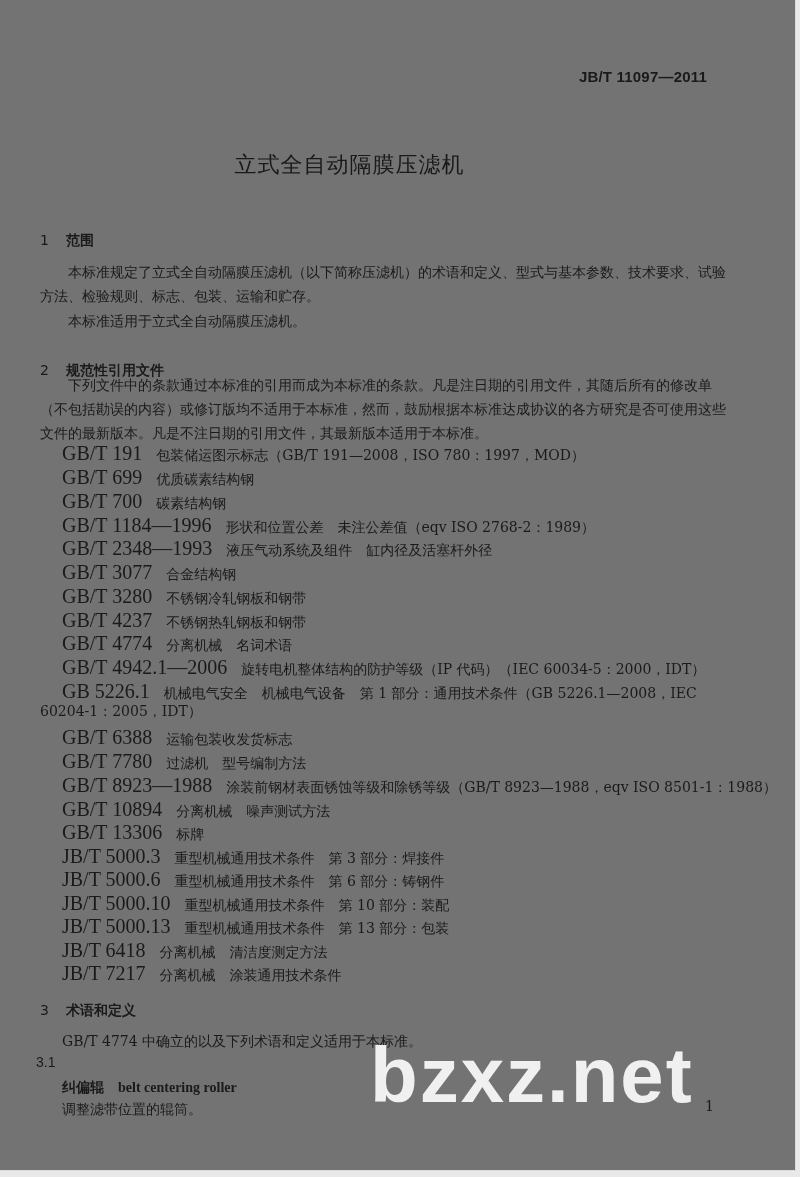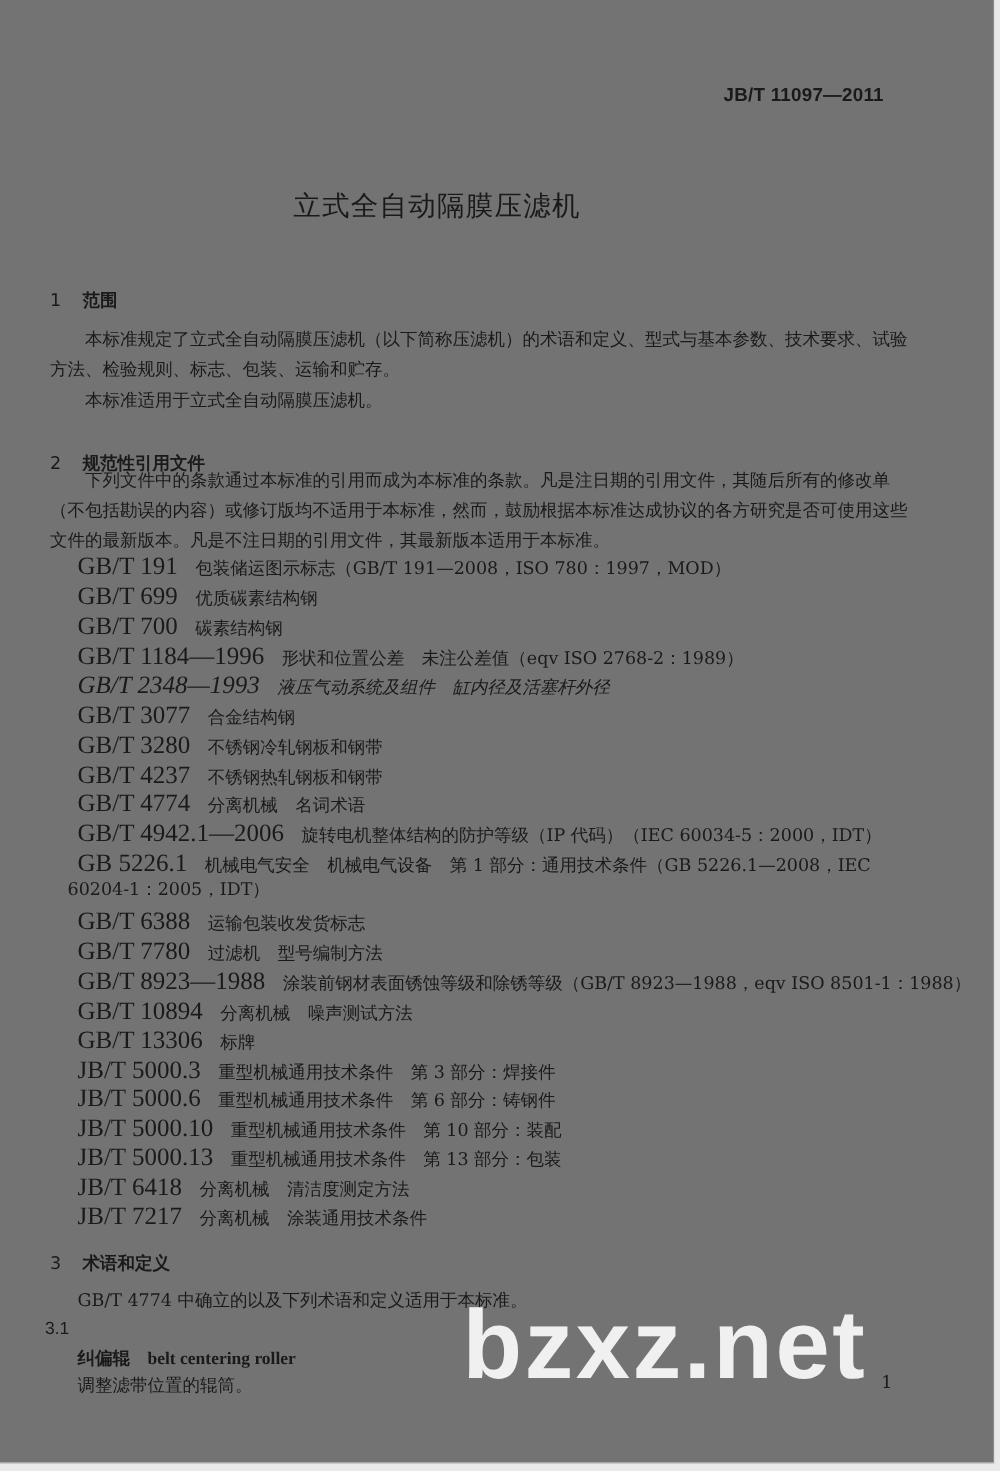--- a/index.html
+++ b/index.html
@@ -40,28 +40,28 @@
   <div class="h" style="top:346px;margin-top:16px;">
     <span class="num">2</span><span>规范性引用文件</span>
   </div>
   <div class="p ind" style="top:373px;">下列文件中的条款通过本标准的引用而成为本标准的条款。凡是注日期的引用文件，其随后所有的修改单（不包括勘误的内容）或修订版均不适用于本标准，然而，鼓励根据本标准达成协议的各方研究是否可使用这些文件的最新版本。凡是不注日期的引用文件，其最新版本适用于本标准。</div>
 
   <div id="refs">
     <div class="ref" style="top:442px;"><span class="code">GB/T 191</span><span class="gap"></span><span>包装储运图示标志（GB/T 191—2008，ISO 780：1997，MOD）</span></div>
     <div class="ref" style="top:466px;"><span class="code">GB/T 699</span><span class="gap"></span><span>优质碳素结构钢</span></div>
     <div class="ref" style="top:490px;"><span class="code">GB/T 700</span><span class="gap"></span><span>碳素结构钢</span></div>
     <div class="ref" style="top:514px;"><span class="code">GB/T 1184—1996</span><span class="gap"></span><span>形状和位置公差　未注公差值（eqv ISO 2768-2：1989）</span></div>
-    <div class="ref" style="top:537px;font-style:italic;"><span class="code">GB/T 2348—1993</span><span class="gap"></span><span>液压气动系统及组件　缸内径及活塞杆外径</span></div>
+    <div class="ref" style="top:537px;"><span class="code">GB/T 2348—1993</span><span class="gap"></span><span>液压气动系统及组件　缸内径及活塞杆外径</span></div>
     <div class="ref" style="top:561px;"><span class="code">GB/T 3077</span><span class="gap"></span><span>合金结构钢</span></div>
     <div class="ref" style="top:585px;"><span class="code">GB/T 3280</span><span class="gap"></span><span>不锈钢冷轧钢板和钢带</span></div>
     <div class="ref" style="top:609px;"><span class="code">GB/T 4237</span><span class="gap"></span><span>不锈钢热轧钢板和钢带</span></div>
     <div class="ref" style="top:632px;"><span class="code">GB/T 4774</span><span class="gap"></span><span>分离机械　名词术语</span></div>
     <div class="ref" style="top:656px;"><span class="code">GB/T 4942.1—2006</span><span class="gap"></span><span>旋转电机整体结构的防护等级（IP 代码）（IEC 60034-5：2000，IDT）</span></div>
     <div class="ref" style="top:680px;"><span class="code">GB 5226.1</span><span class="gap"></span><span>机械电气安全　机械电气设备　第 1 部分：通用技术条件（GB 5226.1—2008，IEC</span></div>
-    <div class="wrap" style="top:703px;margin-left:14px;">60204-1：2005，IDT）</div>
+    <div class="wrap" style="top:703px;">60204-1：2005，IDT）</div>
     <div class="ref" style="top:726px;"><span class="code">GB/T 6388</span><span class="gap"></span><span>运输包装收发货标志</span></div>
     <div class="ref" style="top:750px;"><span class="code">GB/T 7780</span><span class="gap"></span><span>过滤机　型号编制方法</span></div>
     <div class="ref" style="top:774px;"><span class="code">GB/T 8923—1988</span><span class="gap"></span><span>涂装前钢材表面锈蚀等级和除锈等级（GB/T 8923—1988，eqv ISO 8501-1：1988）</span></div>
     <div class="ref" style="top:798px;"><span class="code">GB/T 10894</span><span class="gap"></span><span>分离机械　噪声测试方法</span></div>
     <div class="ref" style="top:821px;"><span class="code">GB/T 13306</span><span class="gap"></span><span>标牌</span></div>
     <div class="ref" style="top:845px;"><span class="code">JB/T 5000.3</span><span class="gap"></span><span>重型机械通用技术条件　第 3 部分：焊接件</span></div>
     <div class="ref" style="top:868px;"><span class="code">JB/T 5000.6</span><span class="gap"></span><span>重型机械通用技术条件　第 6 部分：铸钢件</span></div>
     <div class="ref" style="top:892px;"><span class="code">JB/T 5000.10</span><span class="gap"></span><span>重型机械通用技术条件　第 10 部分：装配</span></div>
     <div class="ref" style="top:915px;"><span class="code">JB/T 5000.13</span><span class="gap"></span><span>重型机械通用技术条件　第 13 部分：包装</span></div>
     <div class="ref" style="top:939px;"><span class="code">JB/T 6418</span><span class="gap"></span><span>分离机械　清洁度测定方法</span></div>

